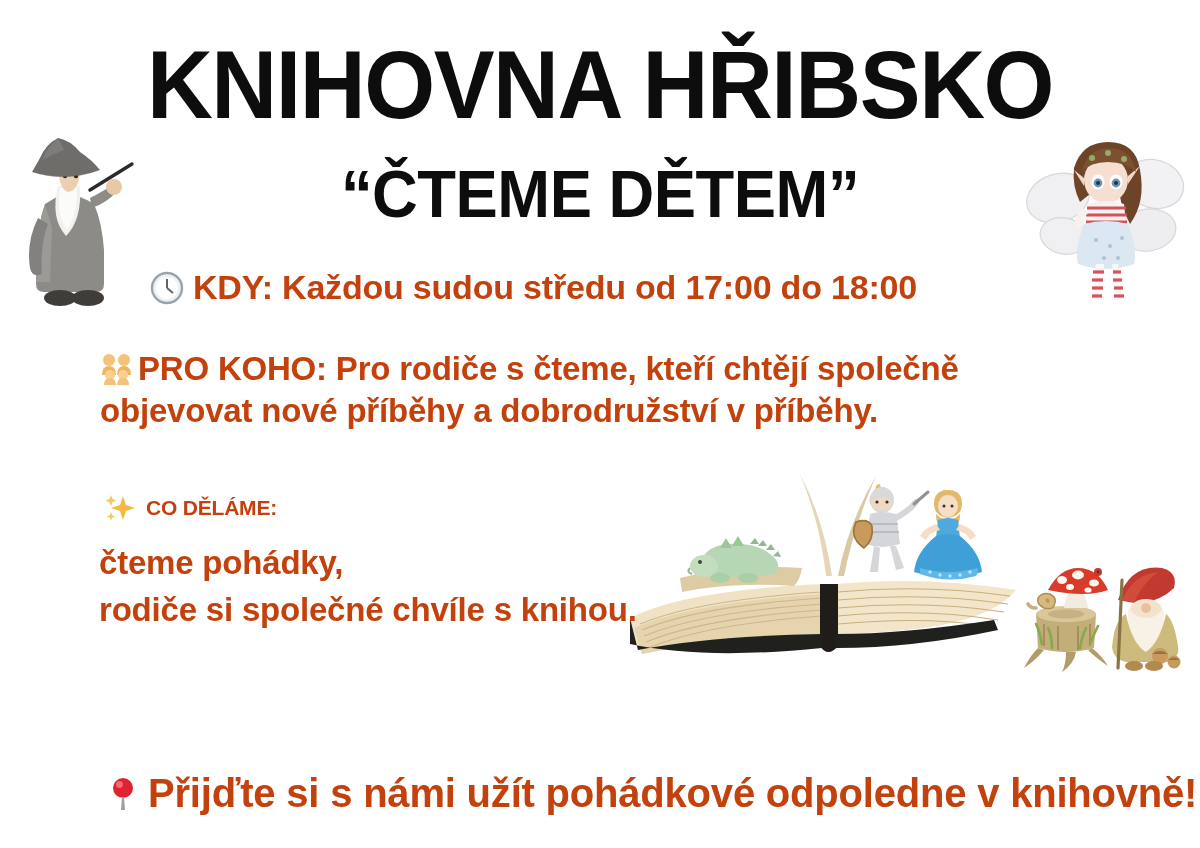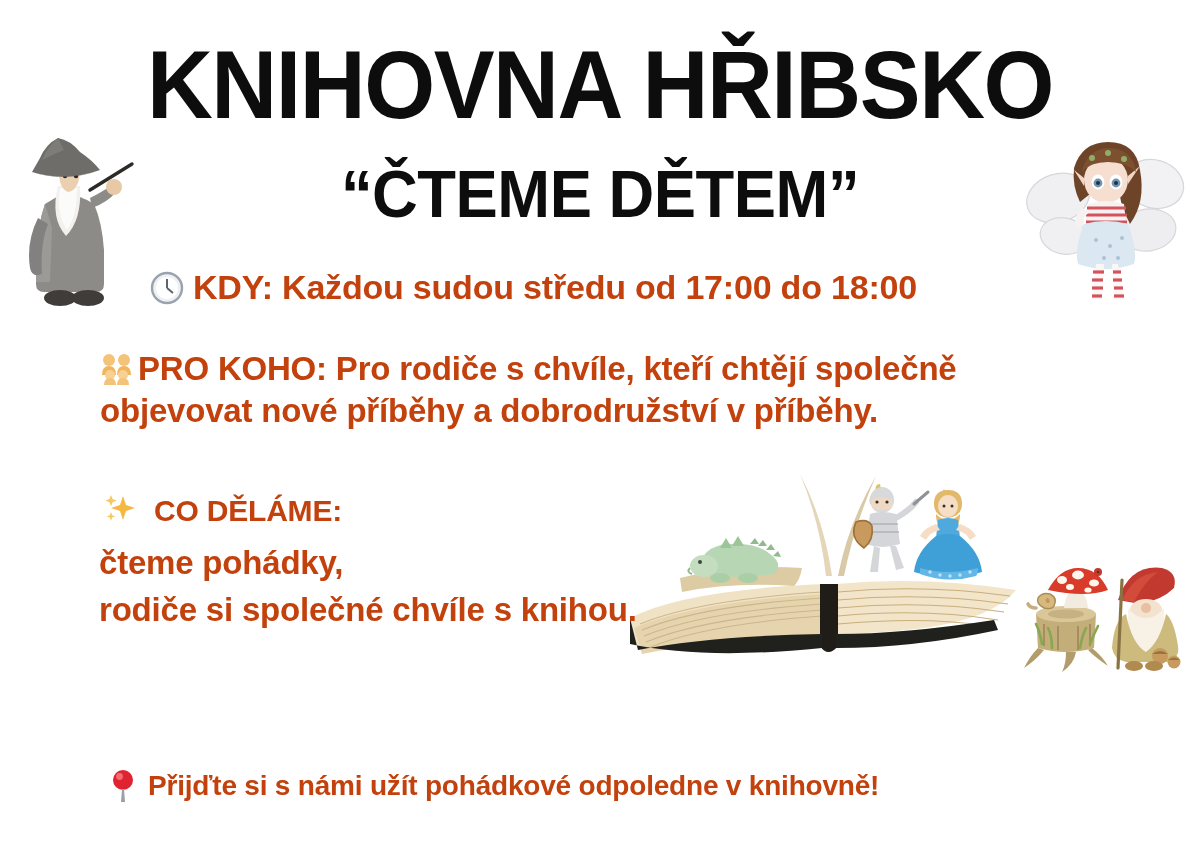--- a/index.html
+++ b/index.html
@@ -36,30 +36,30 @@
     left:150px;top:266px;width:900px;font-size:34px;
     display:flex;align-items:center;gap:9px;white-space:nowrap;
   }
   .who{
     left:100px;top:348px;width:960px;font-size:33px;
   }
   .who .ico{vertical-align:-5px;margin-right:4px;}
   .who .txt{display:inline;}
 
   .doing-head{
-    left:104px;top:492px;font-size:30px;
-    display:flex;gap:18px;white-space:nowrap;
+    left:104px;top:492px;font-size:21px;
+    display:flex;align-items:center;gap:10px;white-space:nowrap;
   }
   .doing-list{
     left:99px;top:540px;font-size:33px;line-height:1.42;
   }
   .doing-list div{white-space:nowrap;}
 
   .come{
-    left:110px;top:768px;font-size:28px;
+    left:110px;top:768px;font-size:40px;
     display:flex;align-items:center;gap:12px;white-space:nowrap;
   }
 
   
   .emoji{display:inline-block;vertical-align:middle;flex:0 0 auto;}
 
   
   .art{position:absolute;}
   #wizard-art{left:14px;top:132px;width:122px;height:178px;}
   #fairy-art{left:1022px;top:132px;width:168px;height:180px;}
@@ -176,21 +176,21 @@
   <div class="line who">
     <svg class="emoji ico" width="34" height="32" viewBox="0 0 34 32" aria-hidden="true">
       <circle cx="9" cy="7" r="6" fill="#f3c37a"></circle>
       <path d="M2 22 Q2 13 9 13 Q16 13 16 22 Z" fill="#f0b65f"></path>
       <circle cx="24" cy="7" r="6" fill="#f3c37a"></circle>
       <path d="M17 22 Q17 13 24 13 Q31 13 31 22 Z" fill="#f0b65f"></path>
       <circle cx="10" cy="22" r="5" fill="#f7d094"></circle>
       <path d="M4 32 Q4 25 10 25 Q16 25 16 32 Z" fill="#f3c37a"></path>
       <circle cx="23" cy="22" r="5" fill="#f7d094"></circle>
       <path d="M17 32 Q17 25 23 25 Q29 25 29 32 Z" fill="#f3c37a"></path>
-    </svg><span class="txt">PRO KOHO: Pro rodiče s chvíle, kteří chtějí společně</span>
+    </svg><span class="txt">PRO KOHO: Pro rodiče s čteme, kteří chtějí společně</span>
     <div>objevovat nové příběhy a dobrodružství v příběhy.</div>
   </div>
 
   <svg class="art" id="book-art" viewBox="0 0 400 200" aria-hidden="true">
     <g>
 
       <path d="M208 108 Q200 52 176 6 Q196 54 202 108 Z" fill="#e4d6b6"></path>
       <path d="M214 108 Q224 56 252 8 Q230 58 220 108 Z" fill="#d9c9a6"></path>
 
       <path d="M6 150 Q60 122 200 116 L200 166 Q86 168 14 182 Z" fill="#f0e2c4"></path>

